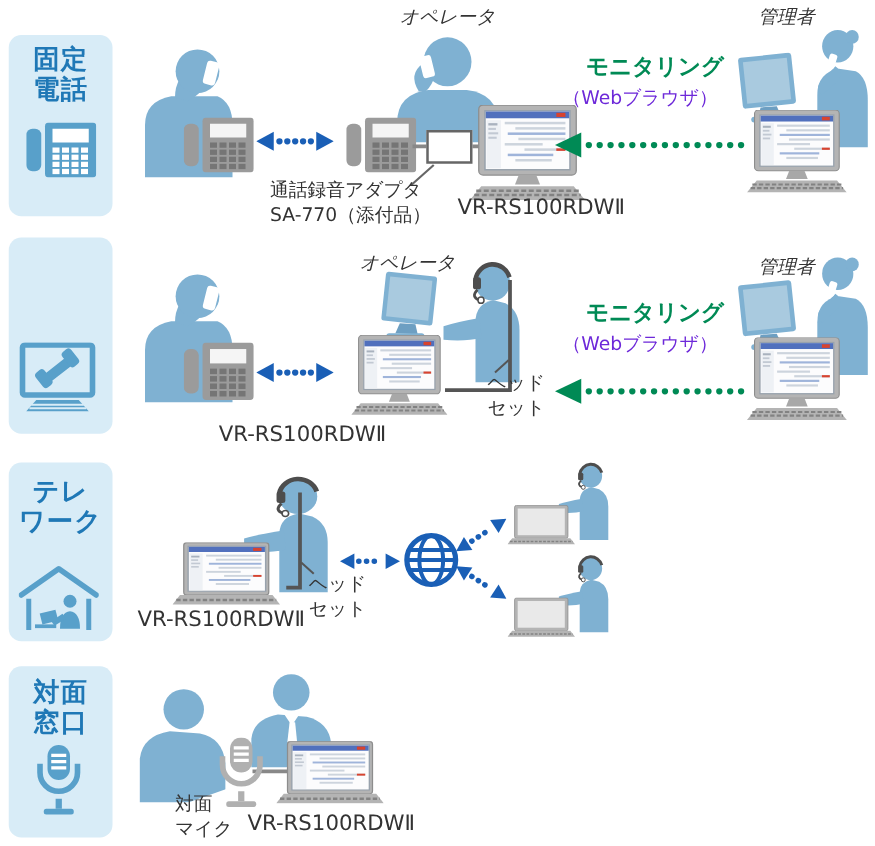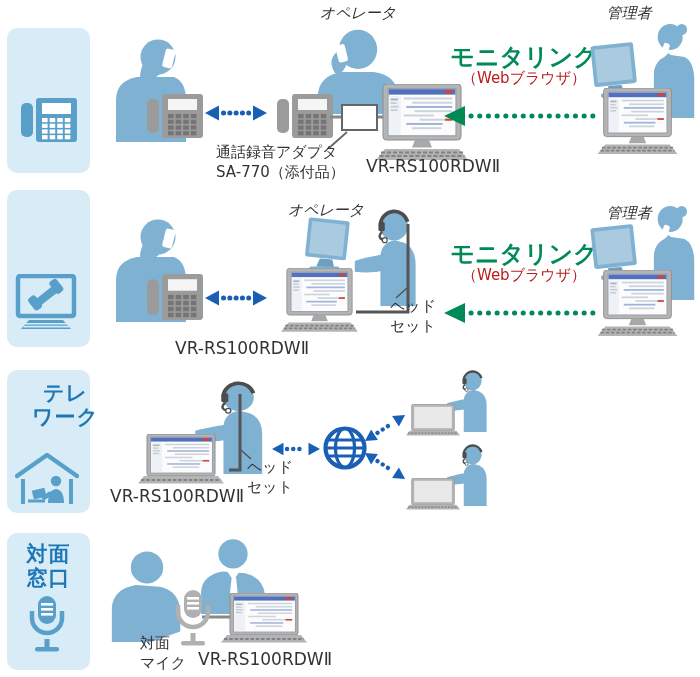--- a/index.html
+++ b/index.html
@@ -2,22 +2,22 @@
 <html><head>
 <meta charset="utf-8">
 <style>
   html,body{margin:0;padding:0;background:#fff;font-family:"DejaVu Sans","Liberation Sans",sans-serif;}
   .canvas{position:relative;width:700px;height:677px;background:#fff;overflow:hidden;}
   .abs{position:absolute;}
   .panel{background:#d8ecf7;border-radius:10px;}
   .panel-label{color:#1f78b6;font-size:21px;font-weight:bold;line-height:1.12;text-align:center;white-space:pre-line;letter-spacing:1px;}
   .lbl{color:#333;font-size:15px;line-height:1.3;white-space:pre-line;}
   .dev{color:#333;font-size:17px;text-align:left;white-space:nowrap;}
-  .green-big{color:#008a55;font-size:24px;font-weight:bold;text-align:center;white-space:nowrap;}
-  .green-small{color:#b91c1c;font-size:15px;font-weight:500;text-align:center;white-space:nowrap;}
+  .green-big{color:#008a55;font-size:18px;font-weight:bold;text-align:center;white-space:nowrap;}
+  .green-small{color:#6d28d9;font-size:15px;font-weight:500;white-space:nowrap;}
   .ctr{text-align:center;font-style:italic;}
   .adapter-box{background:#fff;border:2.5px solid #666;box-sizing:border-box;}
   svg{display:block;}
 </style>
 </head>
 <body>
 
 <div class="canvas">
 
   <svg width="0" height="0" style="position:absolute" aria-hidden="true">
@@ -212,31 +212,33 @@
       </g>
 
       <g id="sym-green-arrow">
         <polygon points="0,13 21,3 21,23" fill="#008a55"></polygon>
         <line x1="27" y1="13" x2="154" y2="13" stroke="#008a55" stroke-width="5" stroke-dasharray="0.1 8.6" stroke-linecap="round"></line>
       </g>
     </defs>
   </svg>
 
   <div class="abs panel" style="left:7px;top:28px;width:83px;height:145px"></div>
+  <div class="abs panel-label" style="left:7px;top:36px;width:83px">固定
+電話</div>
   <svg class="abs" style="left:21px;top:98px" width="56" height="44" viewBox="0 0 56 44">
       <use href="#sym-phone-blue"></use>
     </svg>
 
   <div class="abs panel" style="left:7px;top:190px;width:83px;height:157px"></div>
   <svg class="abs" style="left:13px;top:274px" width="66" height="56" viewBox="0 0 66 56">
       <use href="#sym-softphone"></use>
     </svg>
 
   <div class="abs panel" style="left:7px;top:370px;width:83px;height:143px"></div>
-  <div class="abs panel-label" style="left:24px;top:382px;width:83px">テレ
+  <div class="abs panel-label" style="left:7px;top:382px;width:83px">テレ
 ワーク</div>
   <svg class="abs" style="left:15px;top:452px" width="64" height="54" viewBox="0 0 64 54">
       <use href="#sym-house"></use>
     </svg>
 
   <div class="abs panel" style="left:7px;top:533px;width:83px;height:137px"></div>
   <div class="abs panel-label" style="left:7px;top:543px;width:83px">対面
 窓口</div>
   <svg class="abs" style="left:27px;top:596px;color:#58a0ca" width="40" height="58" viewBox="0 0 40 58">
       <use href="#sym-mic"></use>

